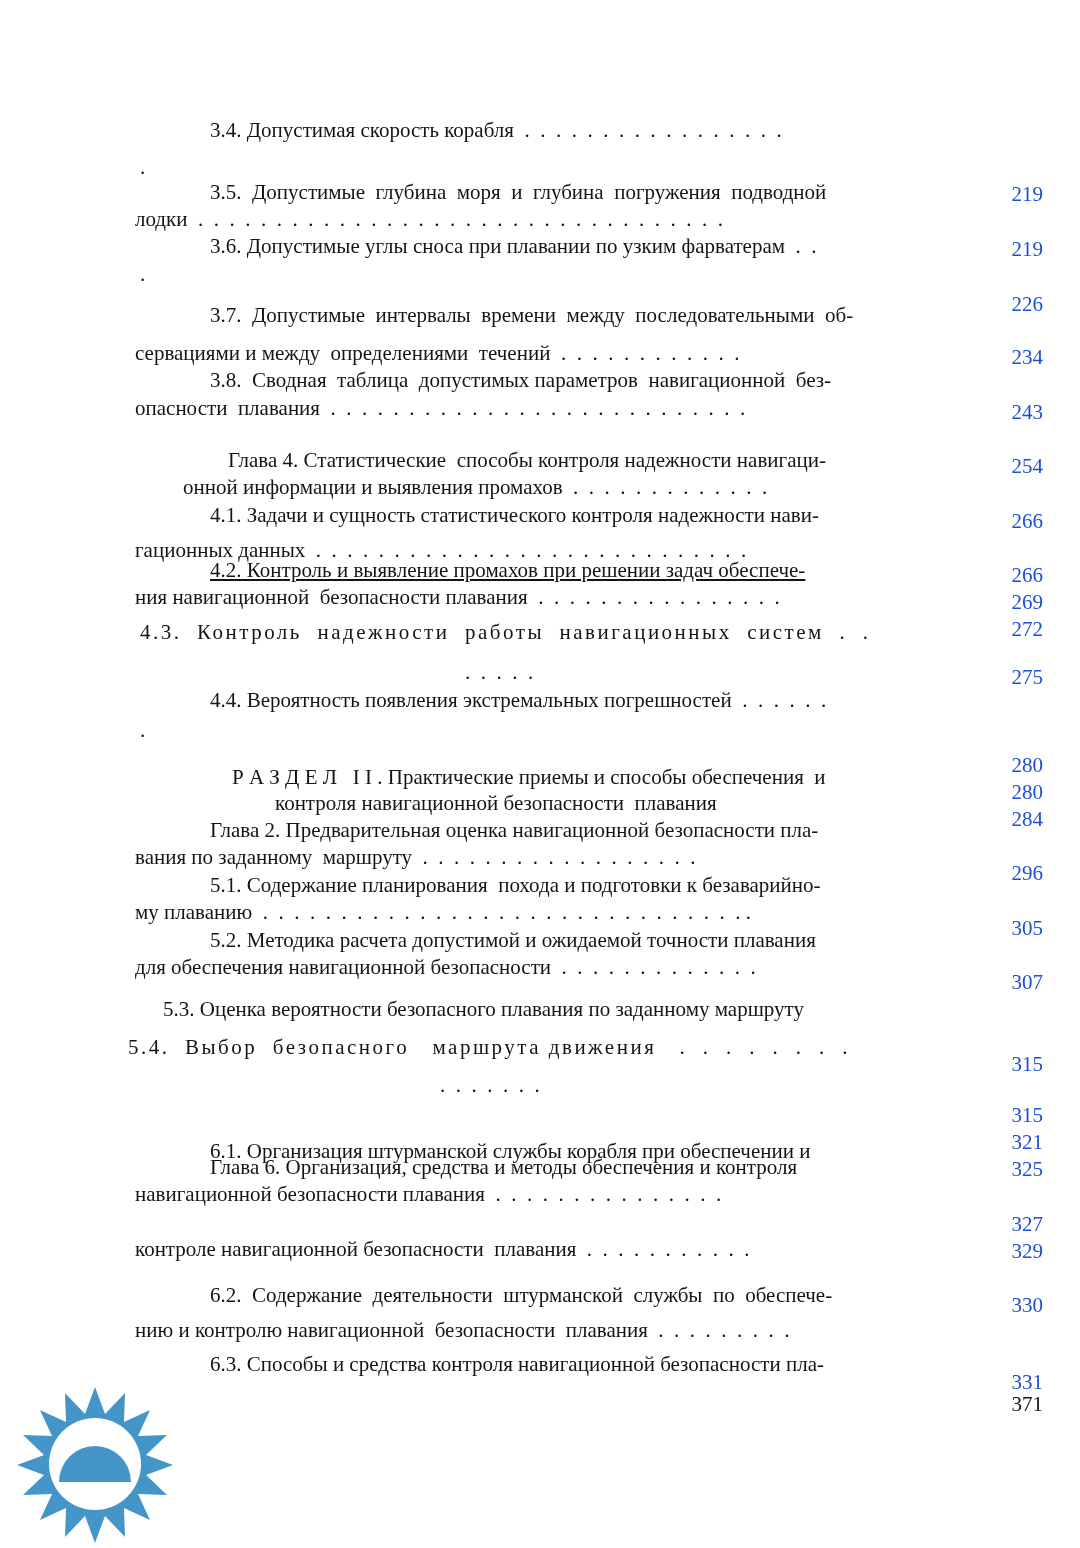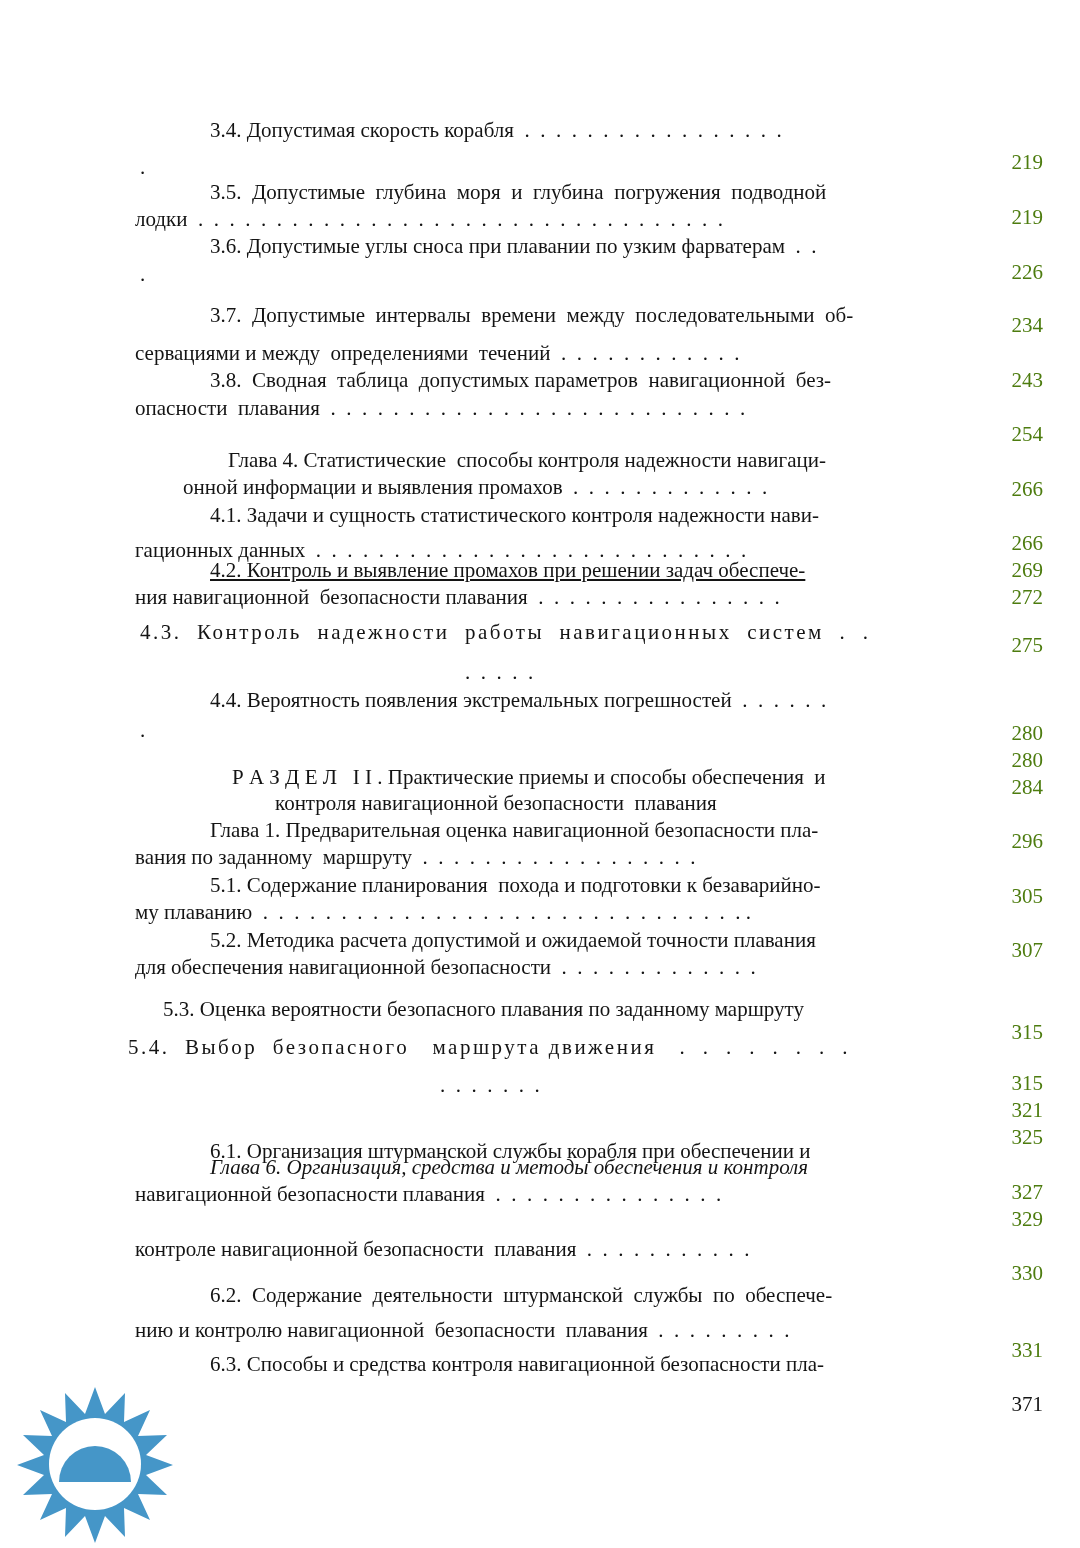--- a/index.html
+++ b/index.html
@@ -20,21 +20,22 @@
     color:#141414;
   }
   .line.ls{letter-spacing:2.5px;}
   .pnum{
     position:absolute;
     right:37px;
     width:70px;
     text-align:right;
     font-size:21px;
     white-space:pre;
-    color:#4d7c0f;
+    color:#1d4ed8;
+    margin-top:32px;
   }
   .folio{
     position:absolute;
     right:37px;
     top:1392px;
     font-size:21px;
     color:#141414;
   }
   .watermark{
     position:absolute;
@@ -84,30 +85,30 @@
       <div class="line" style="top: 503px; left: 210px;">4.1. Задачи и сущность статистического контроля надежности нави-</div>
       <div class="line" style="top: 530px; left: 135px; margin-top: 8px;">гационных данных  .  .  .  .  .  .  .  .  .  .  .  .  .  .  .  .  .  .  .  .  .  .  .  .  .  .  .  .</div>
       <div class="line" style="top: 558px; left: 210px; text-decoration: underline;">4.2. Контроль и выявление промахов при решении задач обеспече-</div>
       <div class="line" style="top: 585px; left: 135px;">ния навигационной  безопасности плавания  .  .  .  .  .  .  .  .  .  .  .  .  .  .  .  .</div>
       <div class="line ls" style="top: 620px; left: 140px;">4.3.  Контроль  надежности  работы  навигационных  систем  .  .</div>
       <div class="line" style="top: 660px; left: 465px;">.  .  .  .  .</div>
       <div class="line" style="top: 688px; left: 210px;">4.4. Вероятность появления экстремальных погрешностей  .  .  .  .  .  .</div>
       <div class="line" style="top: 718px; left: 140px;">.</div>
       <div class="line" style="top: 765px; left: 232px;">Р А З Д Е Л   I I . Практические приемы и способы обеспечения  и</div>
       <div class="line" style="top: 791px; left: 275px;">контроля навигационной безопасности  плавания</div>
-      <div class="line" style="top: 818px; left: 210px;">Глава 1. Предварительная оценка навигационной безопасности пла-</div>
+      <div class="line" style="top: 818px; left: 210px;">Глава 2. Предварительная оценка навигационной безопасности пла-</div>
       <div class="line" style="top: 845px; left: 135px;">вания по заданному  маршруту  .  .  .  .  .  .  .  .  .  .  .  .  .  .  .  .  .  .</div>
       <div class="line" style="top: 873px; left: 210px;">5.1. Содержание планирования  похода и подготовки к безаварийно-</div>
       <div class="line" style="top: 900px; left: 135px;">му плаванию  .  .  .  .  .  .  .  .  .  .  .  .  .  .  .  .  .  .  .  .  .  .  .  .  .  .  .  .  .  .  . .</div>
       <div class="line" style="top: 928px; left: 210px;">5.2. Методика расчета допустимой и ожидаемой точности плавания</div>
       <div class="line" style="top: 955px; left: 135px;">для обеспечения навигационной безопасности  .  .  .  .  .  .  .  .  .  .  .  .  .</div>
       <div class="line" style="top: 997px; left: 163px;">5.3. Оценка вероятности безопасного плавания по заданному маршруту</div>
       <div class="line ls" style="top: 1035px; left: 128px; text-align: center;">5.4.  Выбор  безопасного   маршрута движения   .  .  .  .  .  .  .  .</div>
       <div class="line" style="top: 1073px; left: 440px;">.  .  .  .  .  .  .</div>
-      <div class="line" style="top: 1155px; left: 210px; font-style: italic;">Глава 6. Организация, средства и методы обеспечения и контроля</div>
+      <div class="line" style="top: 1155px; left: 210px;">Глава 6. Организация, средства и методы обеспечения и контроля</div>
       <div class="line" style="top: 1182px; left: 135px;">навигационной безопасности плавания  .  .  .  .  .  .  .  .  .  .  .  .  .  .  .</div>
       <div class="line" style="top: 1139px; left: 210px;">6.1. Организация штурманской службы корабля при обеспечении и</div>
       <div class="line" style="top: 1237px; left: 135px;">контроле навигационной безопасности  плавания  .  .  .  .  .  .  .  .  .  .  .</div>
       <div class="line" style="top: 1283px; left: 210px;">6.2.  Содержание  деятельности  штурманской  службы  по  обеспече-</div>
       <div class="line" style="top: 1318px; left: 135px;">нию и контролю навигационной  безопасности  плавания  .  .  .  .  .  .  .  .  .</div>
       <div class="line" style="top: 1352px; left: 210px;">6.3. Способы и средства контроля навигационной безопасности пла-</div>
     </div>
   <div>
       <div class="pnum" style="top: 150px;">219</div>
       <div class="pnum" style="top: 205px;">219</div>

